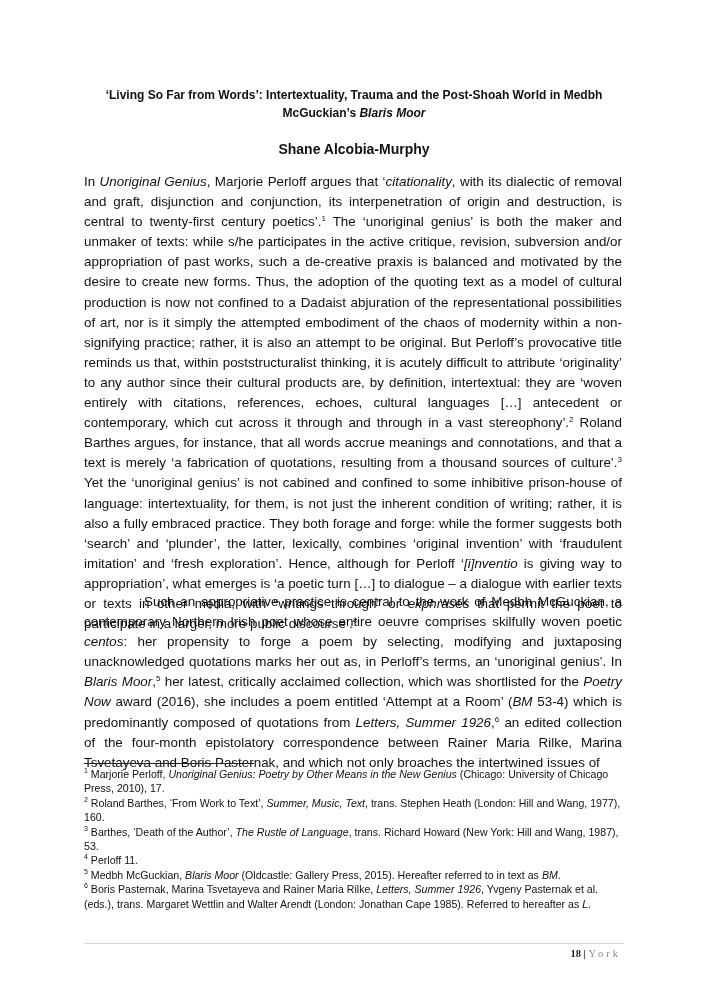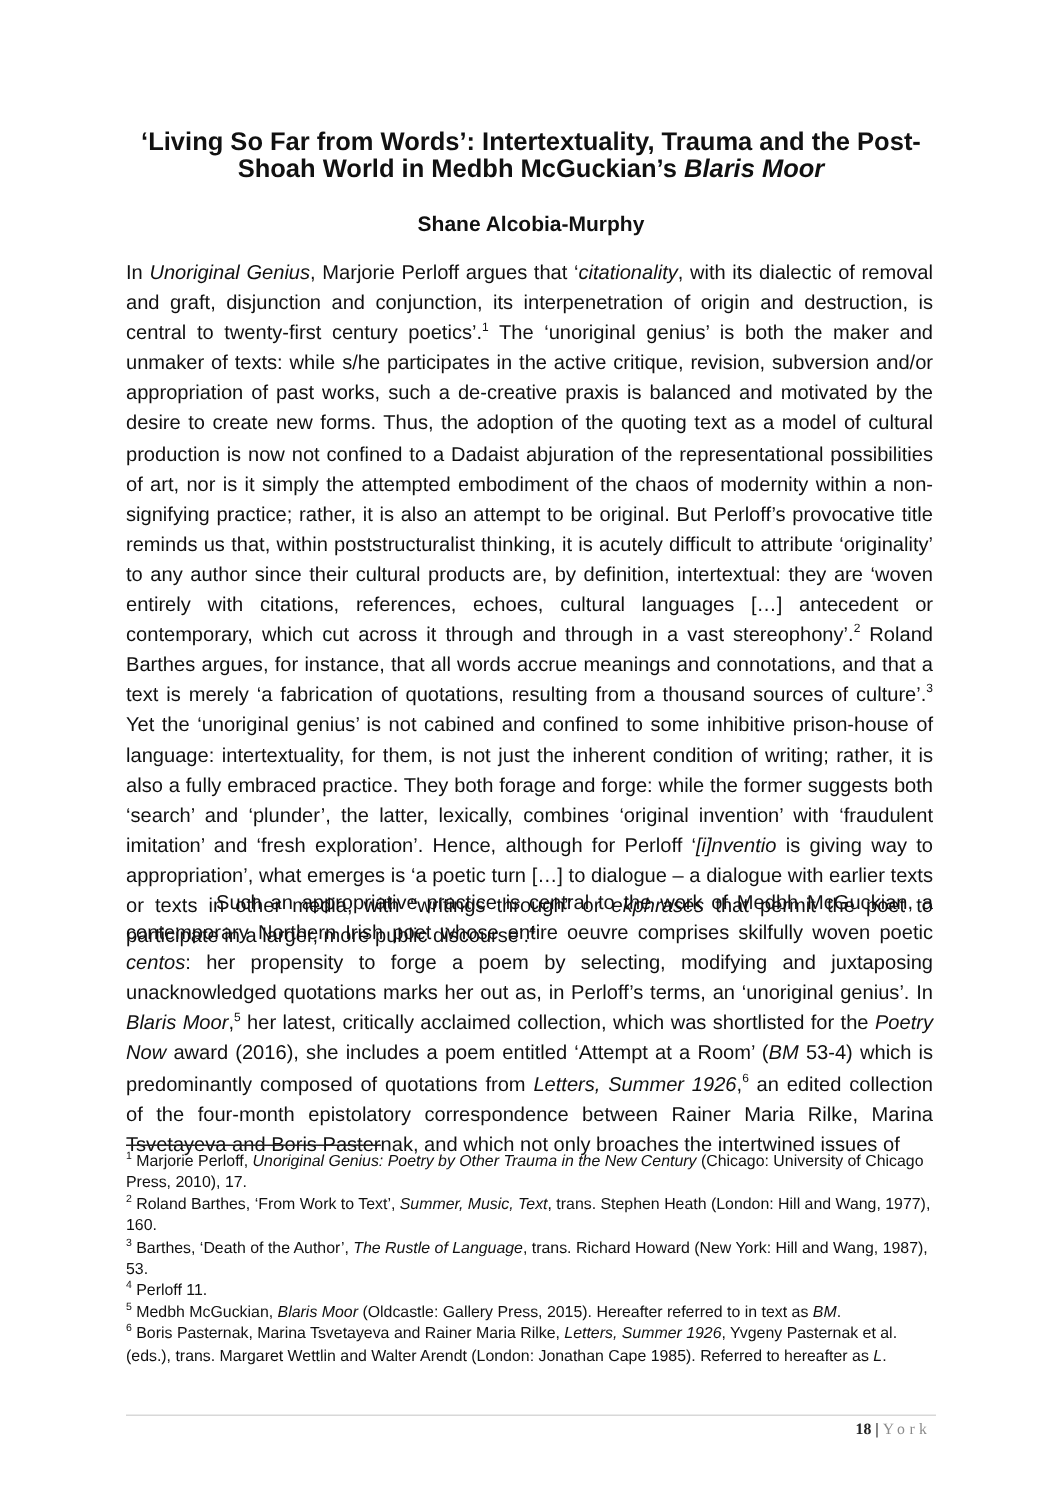--- a/index.html
+++ b/index.html
@@ -1,20 +1,20 @@
 <!DOCTYPE html>
 <html><head>
 <meta charset="utf-8">
 <style>
   html, body { margin:0; padding:0; background:#ffffff; }
   body { width:707px; height:1000px; position:relative; overflow:hidden;
          font-family:"Liberation Sans", sans-serif; color:#111; }
   .page { position:absolute; left:0; top:0; width:707px; height:1000px; }
   .title { position:absolute; left:84px; width:540px; top:86px; text-align:center;
-           font-weight:bold; font-size:17px; line-height:18px; }
+           font-weight:bold; font-size:12px; line-height:18px; }
   .author { position:absolute; left:84px; width:540px; top:140px; text-align:center;
             font-weight:bold; font-size:14px; line-height:18px; }
   .body-text { position:absolute; left:84px; width:538px; font-size:13.4px; line-height:20.1px;
                text-align:justify; }
   .p1 { top:172px; }
   .p2 { top:592px; text-indent:60px; }
   .body-text i { }
   sup { font-size:8px; line-height:0; vertical-align:super; }
   .fn-rule { position:absolute; left:84px; top:763px; width:170px; height:1px; background:#222; }
   .footnotes { position:absolute; left:84px; top:767px; width:545px; font-size:10.6px; line-height:14.4px; }
@@ -31,21 +31,21 @@
 
 <div class="page">
   <div class="title"><span>‘Living So Far from Words’: Intertextuality, Trauma and the Post-Shoah World in Medbh McGuckian’s </span><i>Blaris Moor</i></div>
   <div class="author">Shane Alcobia-Murphy</div>
 
   <div class="body-text p1">In <i>Unoriginal Genius</i>, Marjorie Perloff argues that ‘<i>citationality</i>, with its dialectic of removal and graft, disjunction and conjunction, its interpenetration of origin and destruction, is central to twenty-first century poetics’.<sup>1</sup> The ‘unoriginal genius’ is both the maker and unmaker of texts: while s/he participates in the active critique, revision, subversion and/or appropriation of past works, such a de-creative praxis is balanced and motivated by the desire to create new forms. Thus, the adoption of the quoting text as a model of cultural production is now not confined to a Dadaist abjuration of the representational possibilities of art, nor is it simply the attempted embodiment of the chaos of modernity within a non-signifying practice; rather, it is also an attempt to be original. But Perloff’s provocative title reminds us that, within poststructuralist thinking, it is acutely difficult to attribute ‘originality’ to any author since their cultural products are, by definition, intertextual: they are ‘woven entirely with citations, references, echoes, cultural languages […] antecedent or contemporary, which cut across it through and through in a vast stereophony’.<sup>2</sup> Roland Barthes argues, for instance, that all words accrue meanings and connotations, and that a text is merely ‘a fabrication of quotations, resulting from a thousand sources of culture’.<sup>3</sup> Yet the ‘unoriginal genius’ is not cabined and confined to some inhibitive prison-house of language: intertextuality, for them, is not just the inherent condition of writing; rather, it is also a fully embraced practice. They both forage and forge: while the former suggests both ‘search’ and ‘plunder’, the latter, lexically, combines ‘original invention’ with ‘fraudulent imitation’ and ‘fresh exploration’. Hence, although for Perloff ‘<i>[i]nventio</i> is giving way to appropriation’, what emerges is ‘a poetic turn […] to dialogue – a dialogue with earlier texts or texts in other media, with “writings through” or <i>ekphrases</i> that permit the poet to participate in a larger, more public discourse’.<sup>4</sup></div>
   <div class="body-text p2">Such an appropriative practice is central to the work of Medbh McGuckian, a contemporary Northern Irish poet whose entire oeuvre comprises skilfully woven poetic <i>centos</i>: her propensity to forge a poem by selecting, modifying and juxtaposing unacknowledged quotations marks her out as, in Perloff’s terms, an ‘unoriginal genius’. In <i>Blaris Moor</i>,<sup>5</sup> her latest, critically acclaimed collection, which was shortlisted for the <i>Poetry Now</i> award (2016), she includes a poem entitled ‘Attempt at a Room’ (<i>BM</i> 53-4) which is predominantly composed of quotations from <i>Letters, Summer 1926</i>,<sup>6</sup> an edited collection of the four-month epistolatory correspondence between Rainer Maria Rilke, Marina Tsvetayeva and Boris Pasternak, and which not only broaches the intertwined issues of</div>
 
   <div class="fn-rule"></div>
   <div class="footnotes">
-    <p><sup>1</sup> Marjorie Perloff, <i>Unoriginal Genius: Poetry by Other Trauma in the New Century</i> (Chicago: University of Chicago Press, 2010), 17.</p>
+    <p><sup>1</sup> Marjorie Perloff, <i>Unoriginal Genius: Poetry by Other Means in the New Genius</i> (Chicago: University of Chicago Press, 2010), 17.</p>
     <p><sup>2</sup> Roland Barthes, ‘From Work to Text’, <i>Summer, Music, Text</i>, trans. Stephen Heath (London: Hill and Wang, 1977), 160.</p>
     <p><sup>3</sup> Barthes, ‘Death of the Author’, <i>The Rustle of Language</i>, trans. Richard Howard (New York: Hill and Wang, 1987), 53.</p>
     <p><sup>4</sup> Perloff 11.</p>
     <p><sup>5</sup> Medbh McGuckian, <i>Blaris Moor</i> (Oldcastle: Gallery Press, 2015). Hereafter referred to in text as <i>BM</i>.</p>
     <p><sup>6</sup> Boris Pasternak, Marina Tsvetayeva and Rainer Maria Rilke, <i>Letters, Summer 1926</i>, Yvgeny Pasternak et al. (eds.), trans. Margaret Wettlin and Walter Arendt (London: Jonathan Cape 1985). Referred to hereafter as <i>L</i>.</p>
   </div>
 
   <div class="footer-rule"></div>
   <div class="footer">
     <span class="num">18</span><span class="sep"> | </span><span class="pg">York</span>

